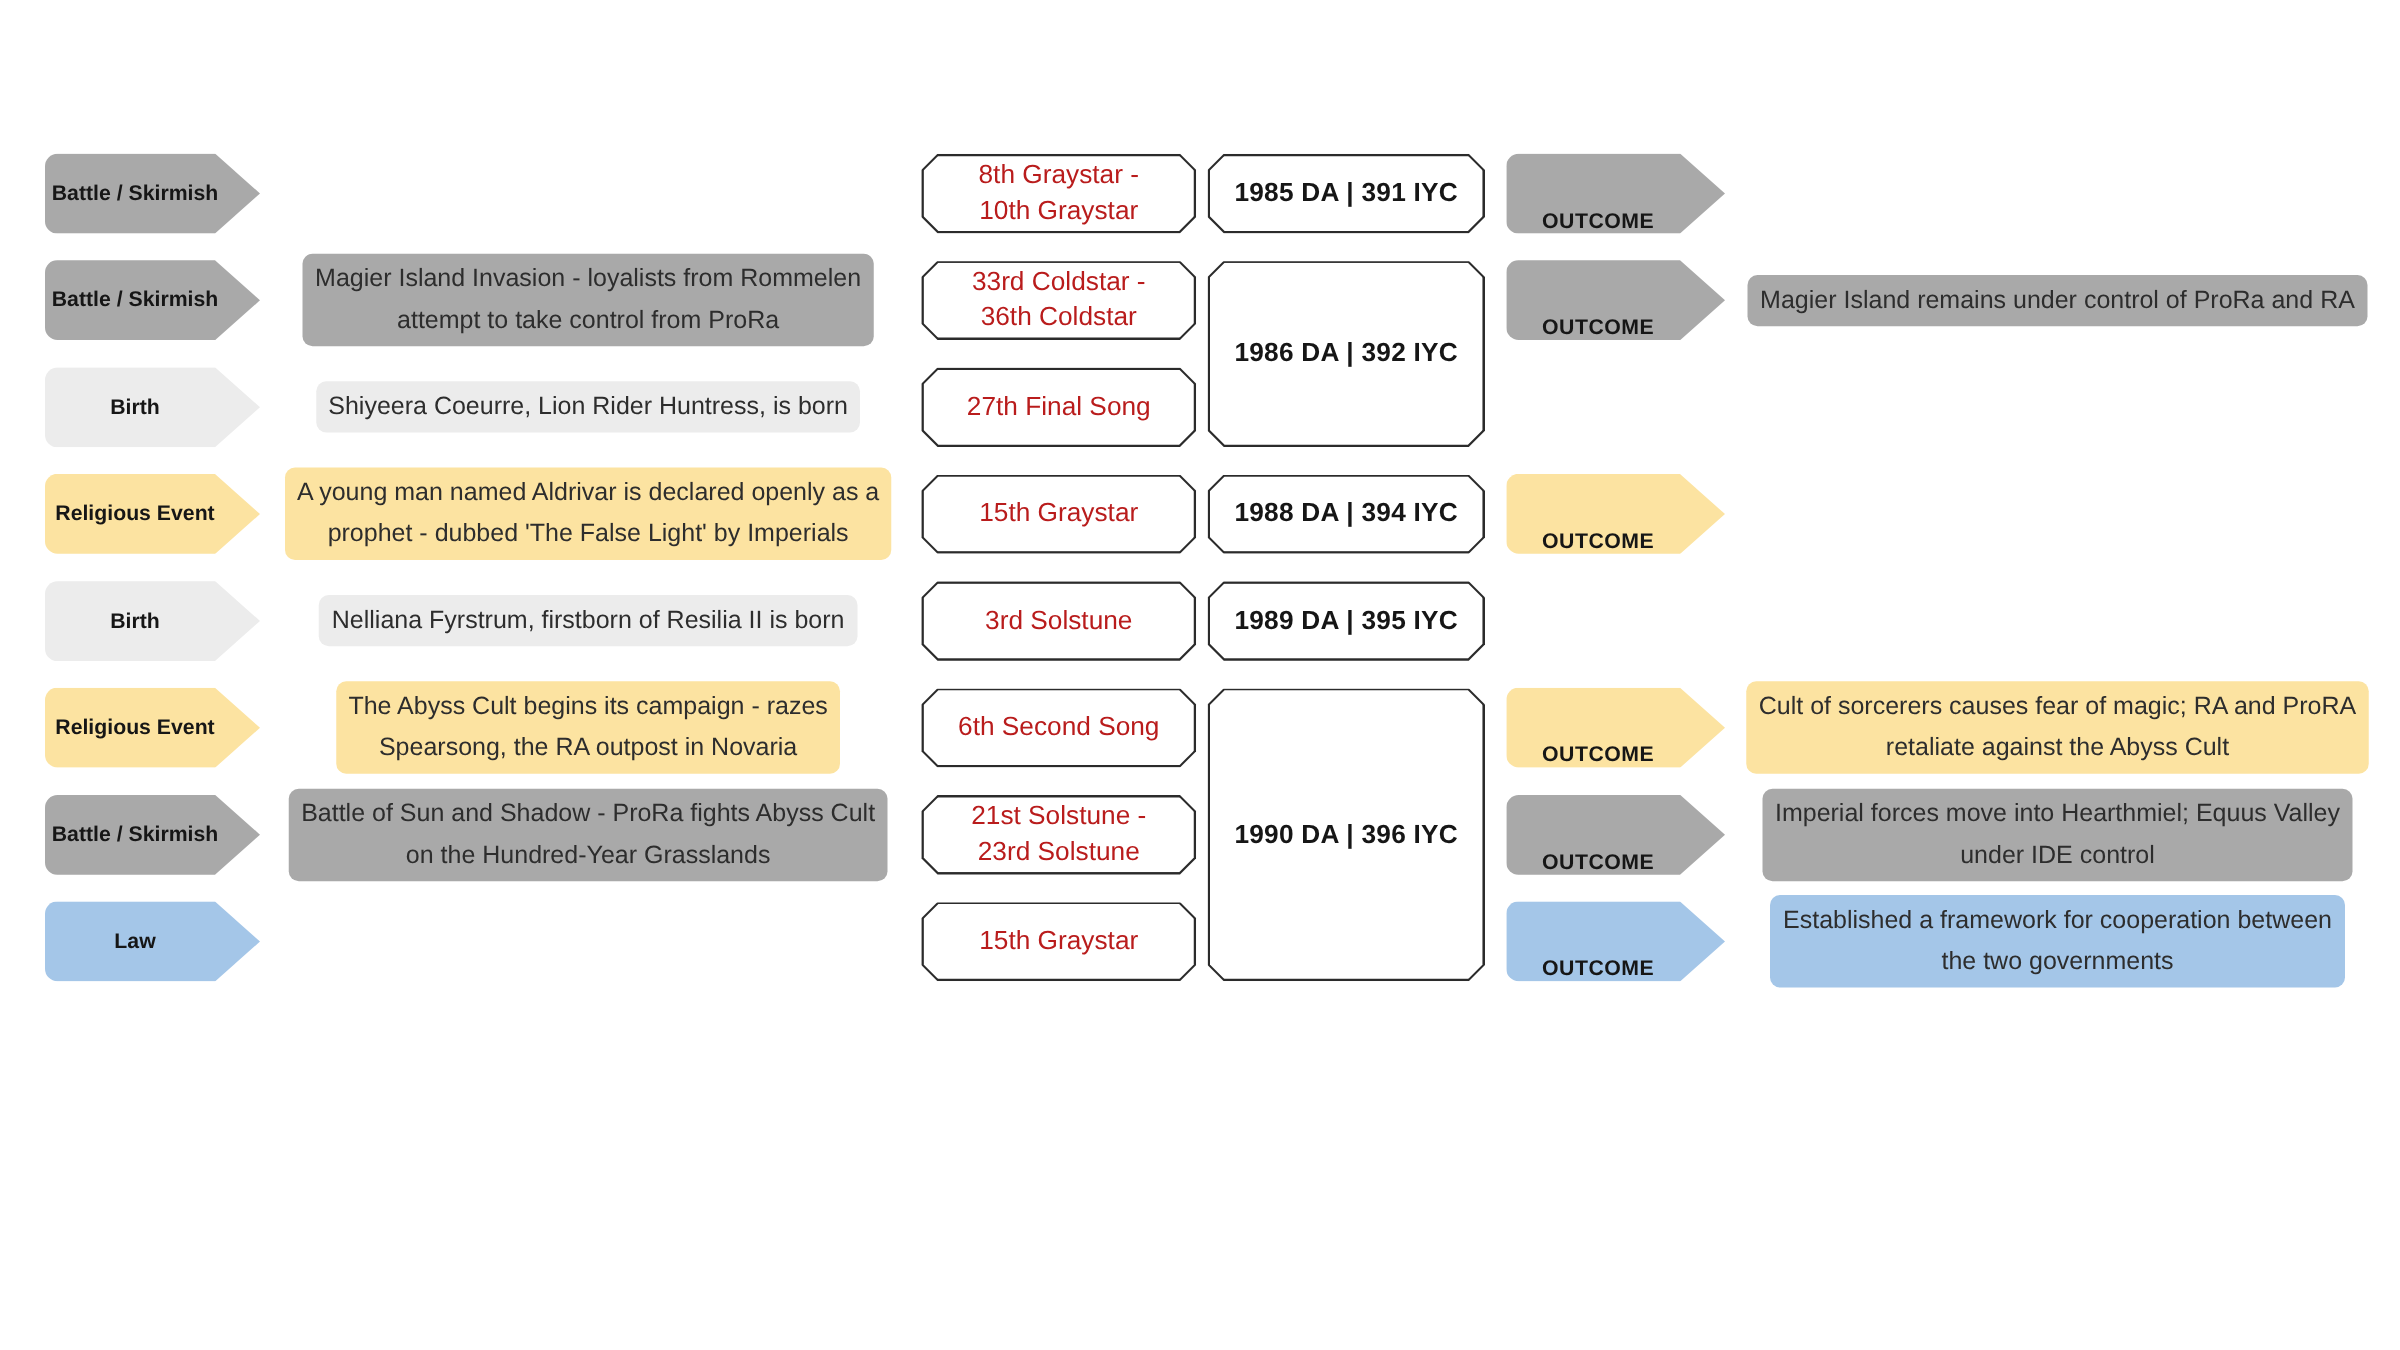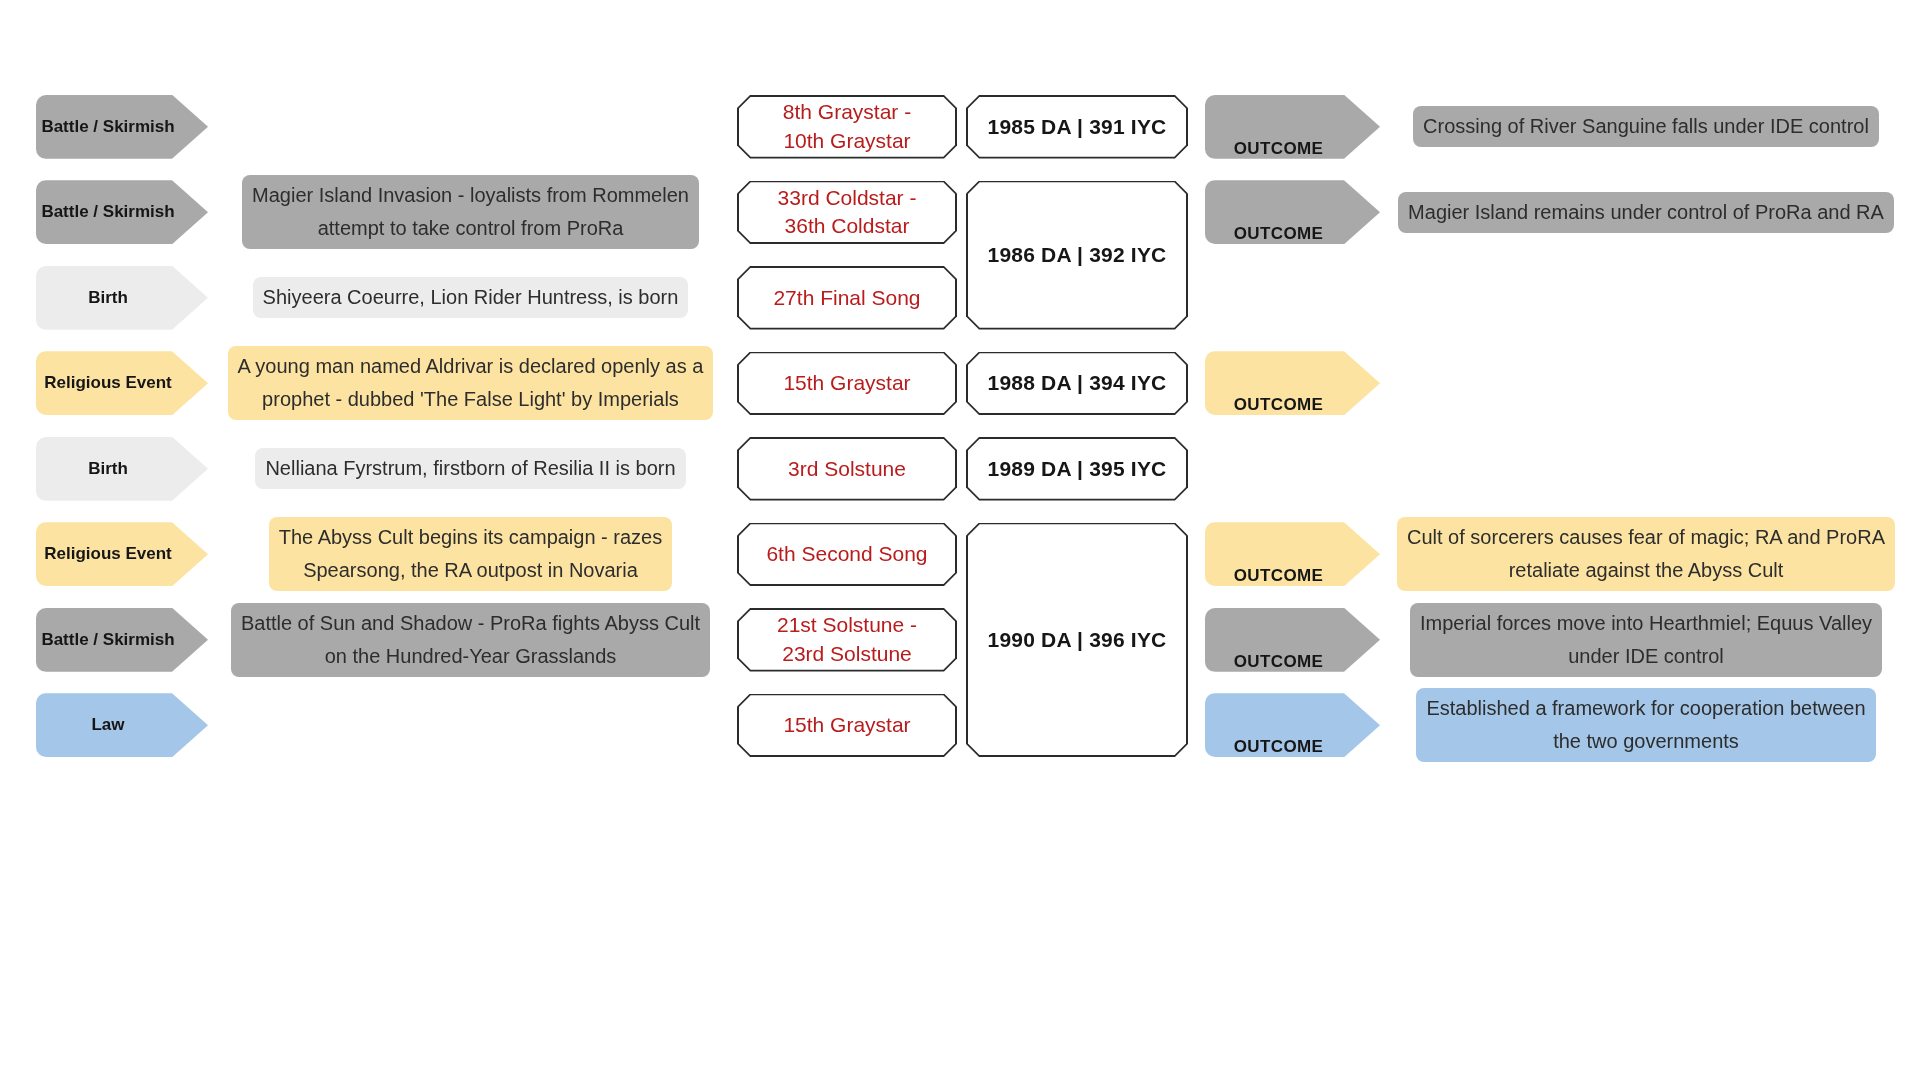--- a/index.html
+++ b/index.html
@@ -3,21 +3,21 @@
 <meta charset="utf-8">
 <style>
   * { box-sizing: border-box; margin: 0; padding: 0; }
   html, body { width: 1920px; height: 1080px; background: #ffffff; overflow: hidden; }
   body { font-family: "Liberation Sans", sans-serif; color: #2d2d2d; }
 
   .timeline {
     display: grid;
     grid-template-columns: 172px 525px 228px 232px 193px 520px;
     grid-auto-rows: 85.5px;
-    padding: 84px 0 0 36px;
+    padding: 112px 0 0 36px;
     align-items: center;
   }
 
   
   .r1{grid-row:1} .r2{grid-row:2} .r3{grid-row:3} .r4{grid-row:4}
   .r5{grid-row:5} .r6{grid-row:6} .r7{grid-row:7} .r8{grid-row:8}
   .c1{grid-column:1} .c2{grid-column:2} .c3{grid-column:3}
   .c4{grid-column:4} .c5{grid-column:5} .c6{grid-column:6}
   .span2{grid-row:2 / span 2}
   .span3{grid-row:6 / span 3}
@@ -86,23 +86,20 @@
   <div class="oct date c3 r1">
       <span>8th Graystar -
 10th Graystar</span>
     </div>
   <div class="oct year c4 r1">
       <span>1985 DA | 391 IYC</span>
     </div>
   <div class="tag outcome c5 r1" style="--c: #a9a9a9;">
       <span>OUTCOME</span>
     </div>
-  <div class="cell c6 r1">
-      <span class="hl" style="--c: #a9a9a9;">Crossing of River Sanguine falls under IDE control</span>
-    </div>
 
   <div class="tag c1 r2" style="--c: #a9a9a9;">
       <span>Battle / Skirmish</span>
     </div>
   <div class="cell c2 r2">
       <span class="hl" style="--c: #a9a9a9;">Magier Island Invasion - loyalists from Rommelen
 attempt to take control from ProRa</span>
     </div>
   <div class="oct date c3 r2">
       <span>33rd Coldstar -

